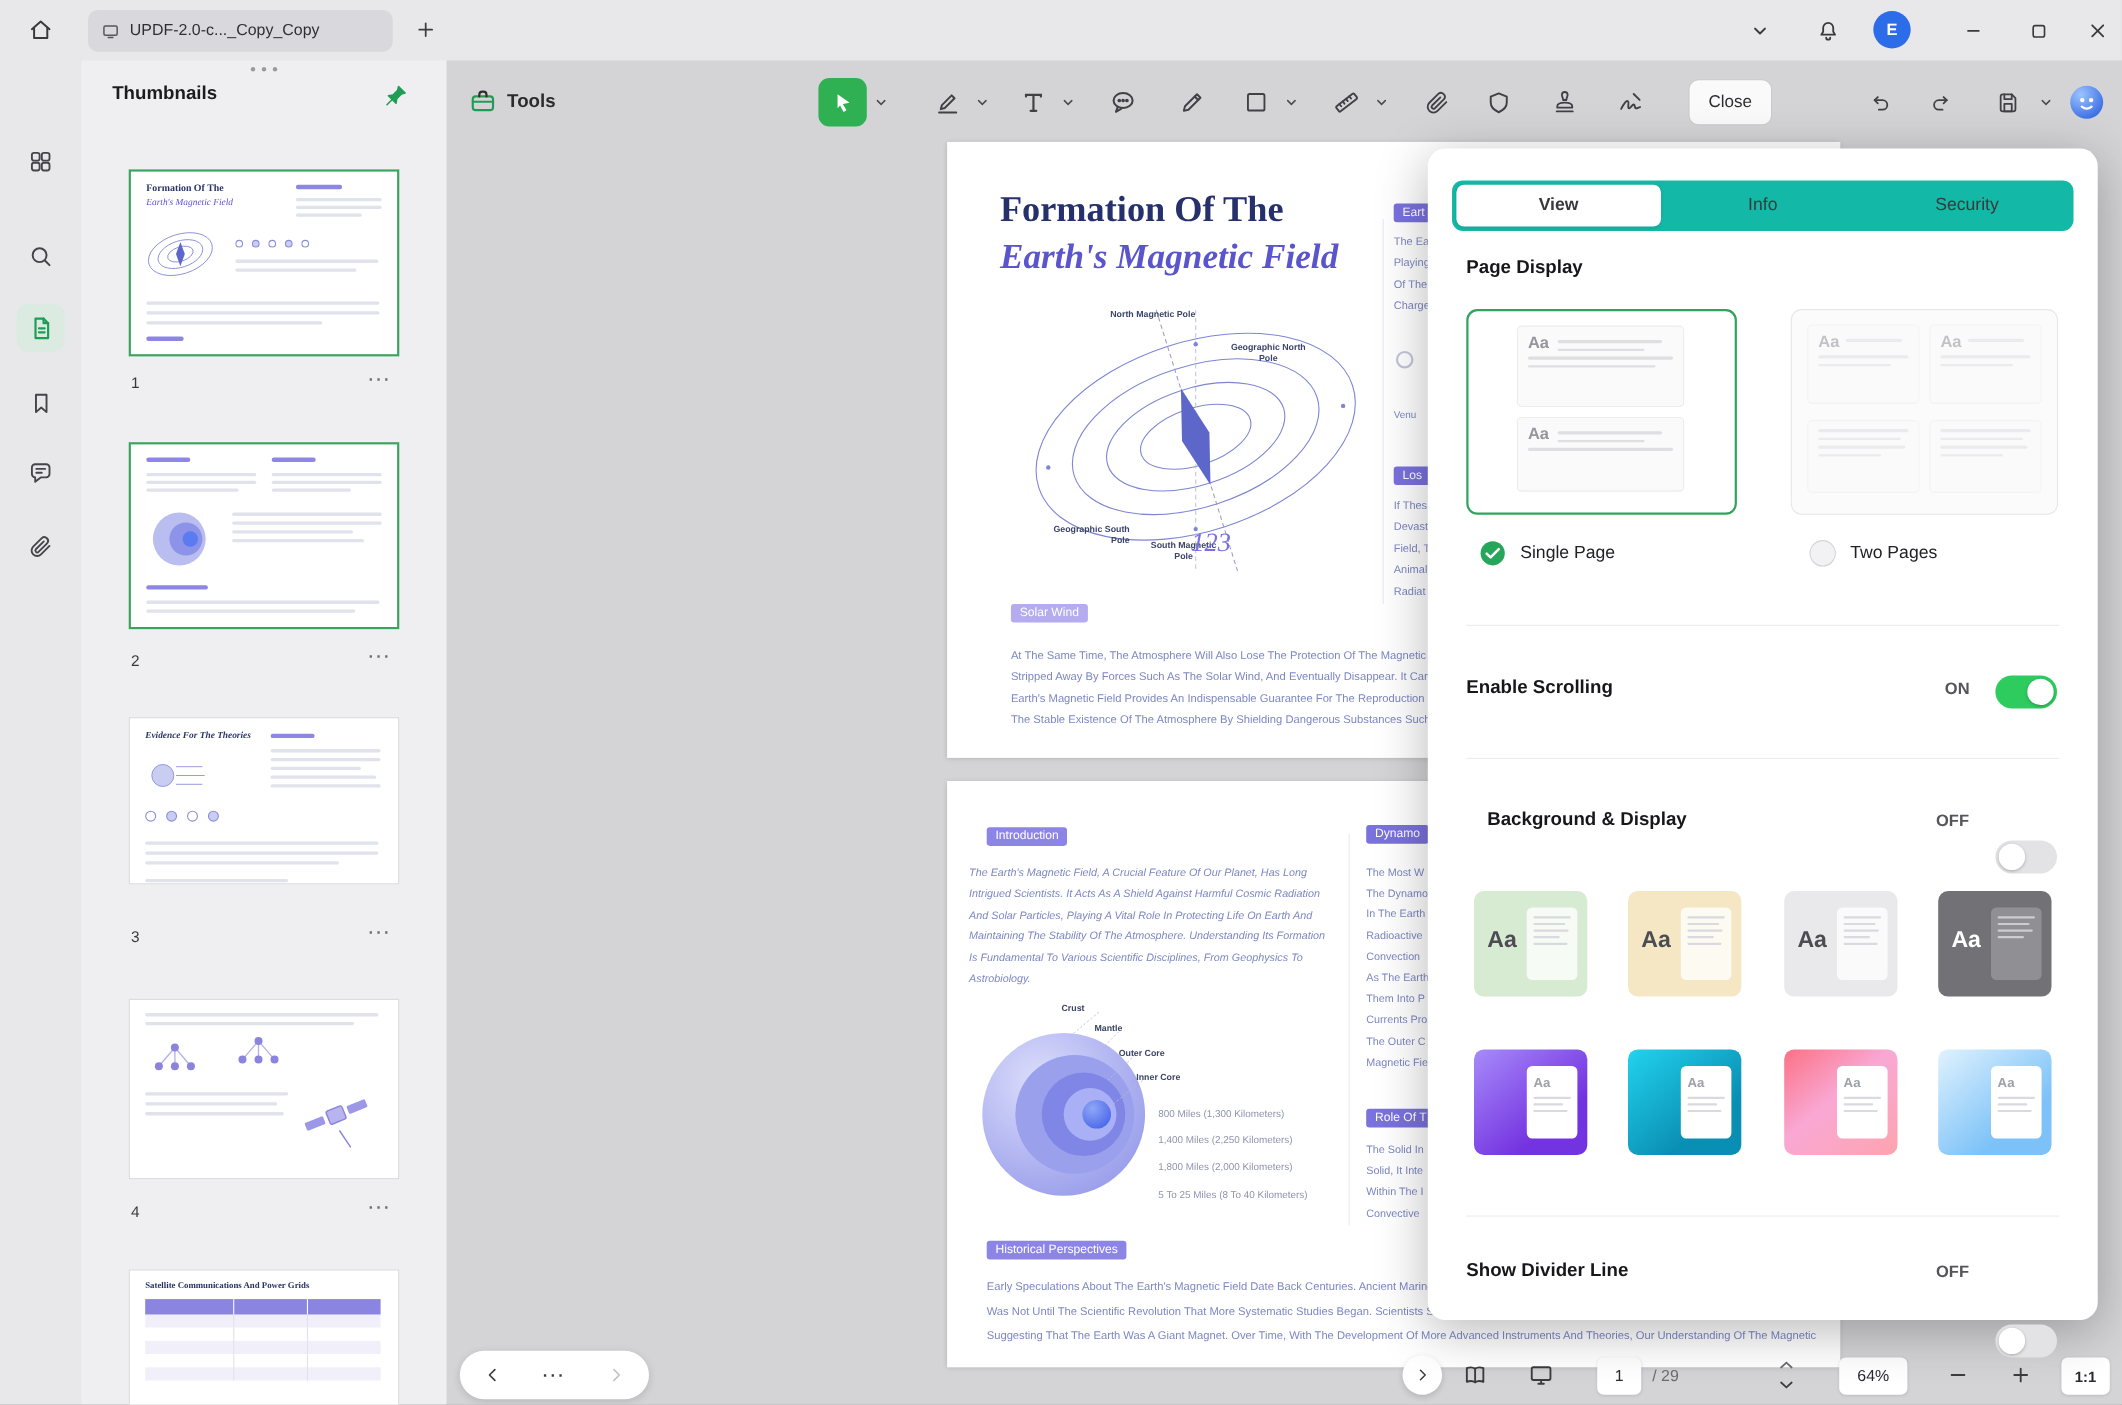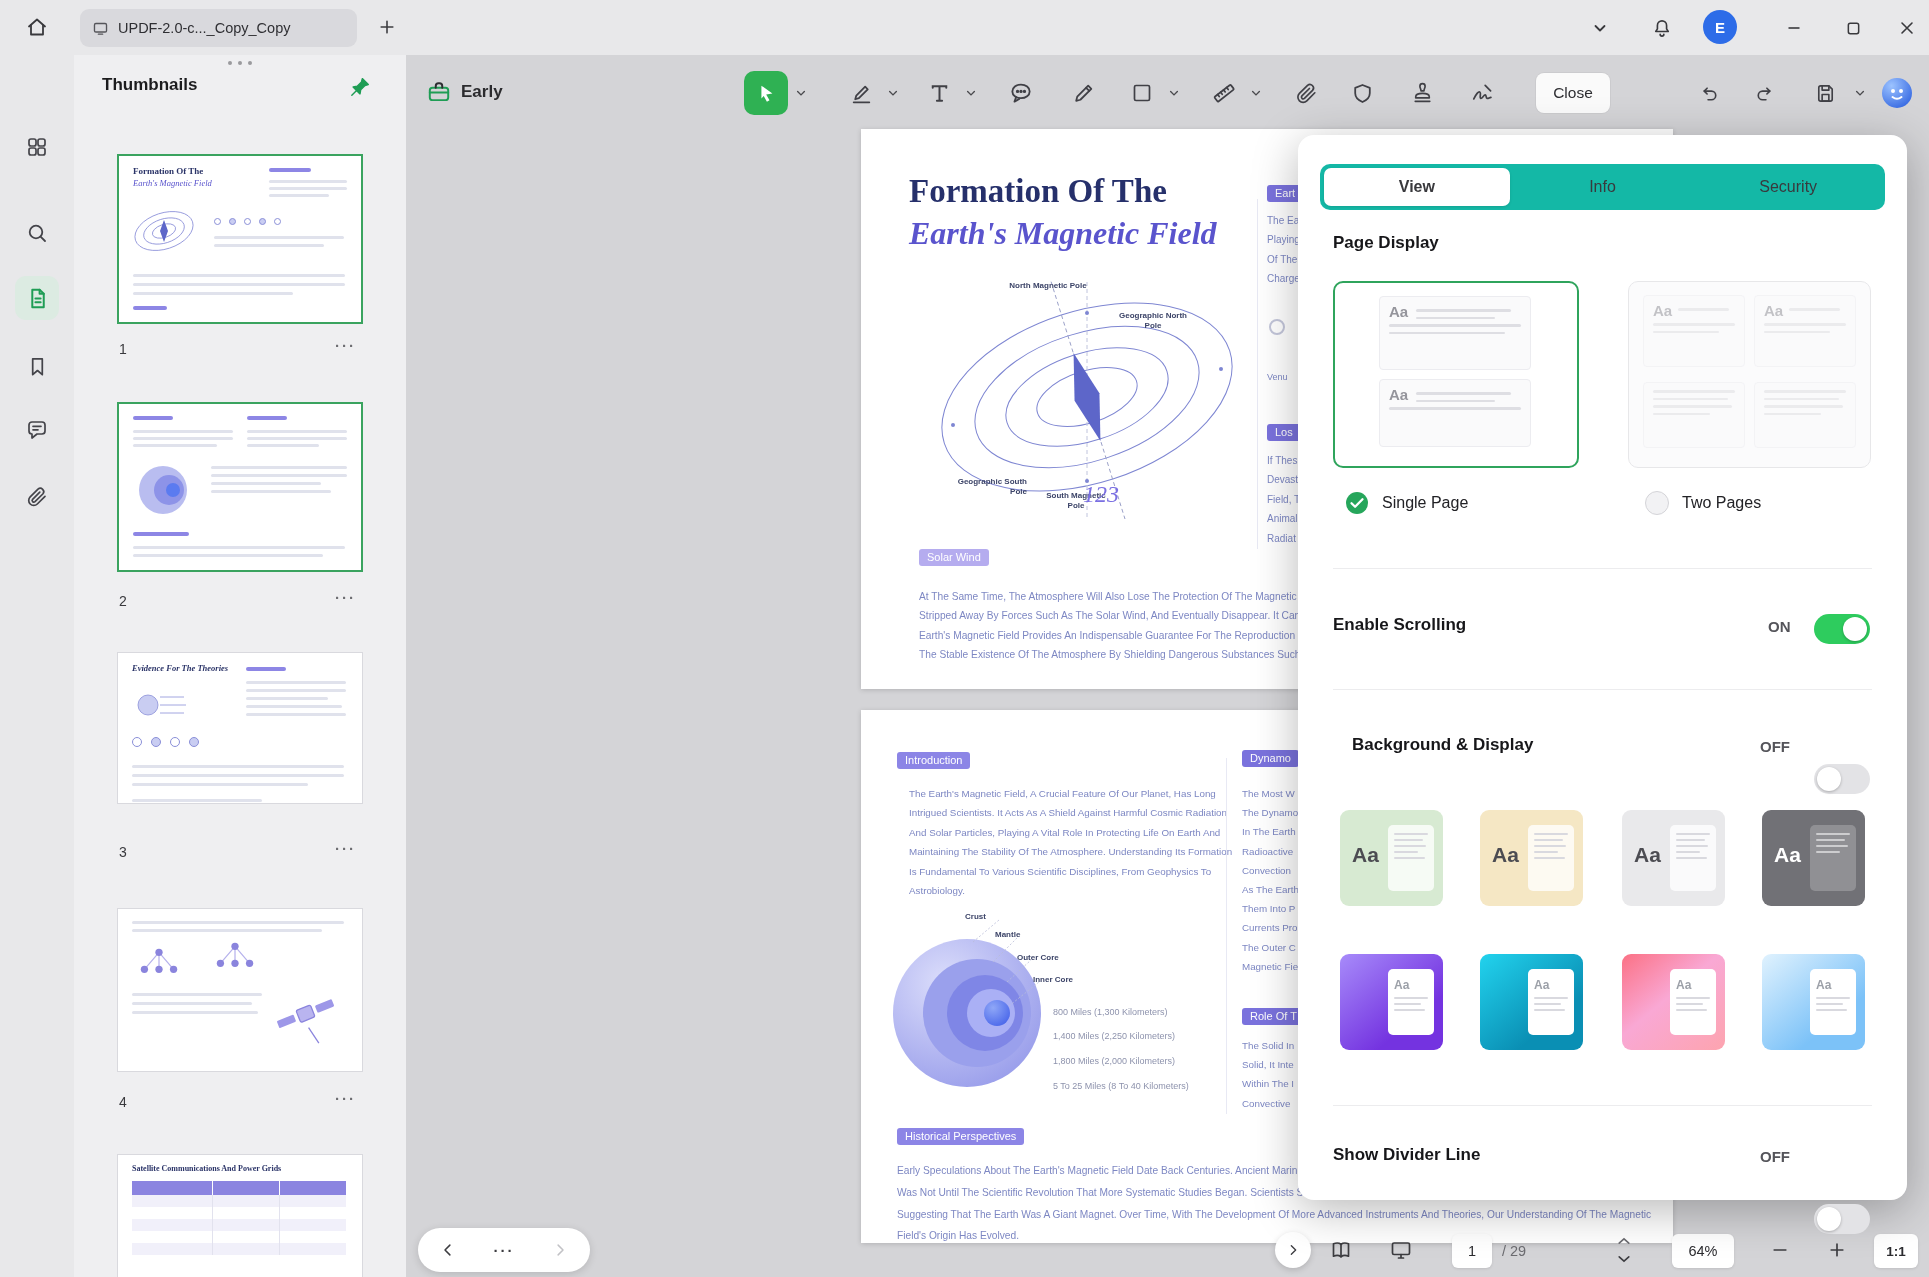--- a/index.html
+++ b/index.html
@@ -358,21 +358,21 @@
 
   <div class="a canvas">
 
     <div class="a" style="left:0;top:0;width:1523px;height:68px;">
       <div class="a" style="left:10px;top:14px;height:46px;display:flex;align-items:center;gap:9px;padding:0 10px;border-radius:9px;">
         <svg width="26" height="26" viewBox="0 0 24 24" fill="none" stroke-width="1.8" stroke-linecap="round" stroke-linejoin="round">
           <rect x="3.5" y="8" width="17" height="11.5" rx="2.5" stroke="#1f9d55"></rect>
           <path d="M9 8V6.5A2.5 2.5 0 0 1 11.5 4h1A2.5 2.5 0 0 1 15 6.5V8" stroke="#2e2e32"></path>
           <path d="M3.5 12.5h17" stroke="#1f9d55"></path>
         </svg>
-        <span style="font-size:17px;font-weight:700;color:#2b2b2e;">Early</span>
+        <span style="font-size:17px;font-weight:700;color:#2b2b2e;">Tools</span>
       </div>
 
       <div class="a btn" style="left:338px;top:16px;width:44px;height:44px;background:#2fb153;border-radius:10px;">
         <svg width="22" height="22" viewBox="0 0 24 24">
             <path d="M7 4l12 8.5-6.8 1.2 3.6 6.3-2.8 1.5-3.5-6.3L7 18z" fill="#fff"></path>
           </svg>
       </div>
       <svg class="a chev" style="left:389px;" width="12" height="12" viewBox="0 0 16 16" stroke="#4a4a4e" fill="none" stroke-width="1.8" stroke-linecap="round">
           <path d="M3.5 6l4.5 4.5L12.5 6"></path>
         </svg>
@@ -555,21 +555,21 @@
       <div class="dl" style="left:58px;top:458px;font-size:10.2px;line-height:19.3px;">
         <div>At The Same Time, The Atmosphere Will Also Lose The Protection Of The Magnetic Field A</div>
           <div>Stripped Away By Forces Such As The Solar Wind, And Eventually Disappear. It Can Be Saic</div>
           <div>Earth's Magnetic Field Provides An Indispensable Guarantee For The Reproduction Of Life I</div>
           <div>The Stable Existence Of The Atmosphere By Shielding Dangerous Substances Such As Sola</div>
       </div>
     </div>
 
     <div class="a page" style="top:655px;height:533px;">
       <span class="badge" style="left:36px;top:42px;">Introduction</span>
-      <div class="dl" style="left:48px;top:74px;font-size:9.8px;line-height:19.4px;">
+      <div class="dl" style="left:20px;top:74px;font-size:9.8px;line-height:19.4px;font-style:italic;">
         <div>The Earth's Magnetic Field, A Crucial Feature Of Our Planet, Has Long</div>
           <div>Intrigued Scientists. It Acts As A Shield Against Harmful Cosmic Radiation</div>
           <div>And Solar Particles, Playing A Vital Role In Protecting Life On Earth And</div>
           <div>Maintaining The Stability Of The Atmosphere. Understanding Its Formation</div>
           <div>Is Fundamental To Various Scientific Disciplines, From Geophysics To</div>
           <div>Astrobiology.</div>
       </div>
 
       <div class="a" style="left:365px;top:48px;width:1px;height:356px;background:#e8e9f4;"></div>
 
@@ -625,21 +625,20 @@
           <div>Solid, It Inte</div>
           <div>Within The I</div>
           <div>Convective</div>
       </div>
 
       <span class="badge" style="left:36px;top:418px;">Historical Perspectives</span>
       <div class="dl" style="left:36px;top:450px;font-size:10.2px;line-height:21.8px;">
         <div>Early Speculations About The Earth's Magnetic Field Date Back Centuries. Ancient Mariners Not</div>
           <div>Was Not Until The Scientific Revolution That More Systematic Studies Began. Scientists Such A</div>
           <div>Suggesting That The Earth Was A Giant Magnet. Over Time, With The Development Of More Advanced Instruments And Theories, Our Understanding Of The Magnetic</div>
-          <div>Field's Origin Has Evolved.</div>
       </div>
     </div>
 
     <div class="a pill" style="left:12px;top:1173px;width:172px;height:44px;">
       <div class="a btn" style="left:14px;top:6px;width:32px;height:32px;">
         <svg width="18" height="18" viewBox="0 0 24 24" stroke="#3c3c40" fill="none" stroke-width="2" stroke-linecap="round" stroke-linejoin="round">
             <path d="M14.5 5.5 8 12l6.5 6.5"></path>
           </svg>
       </div>
       <div class="a btn dots3" style="left:70px;top:6px;width:32px;height:32px;color:#3c3c40;">···</div>

